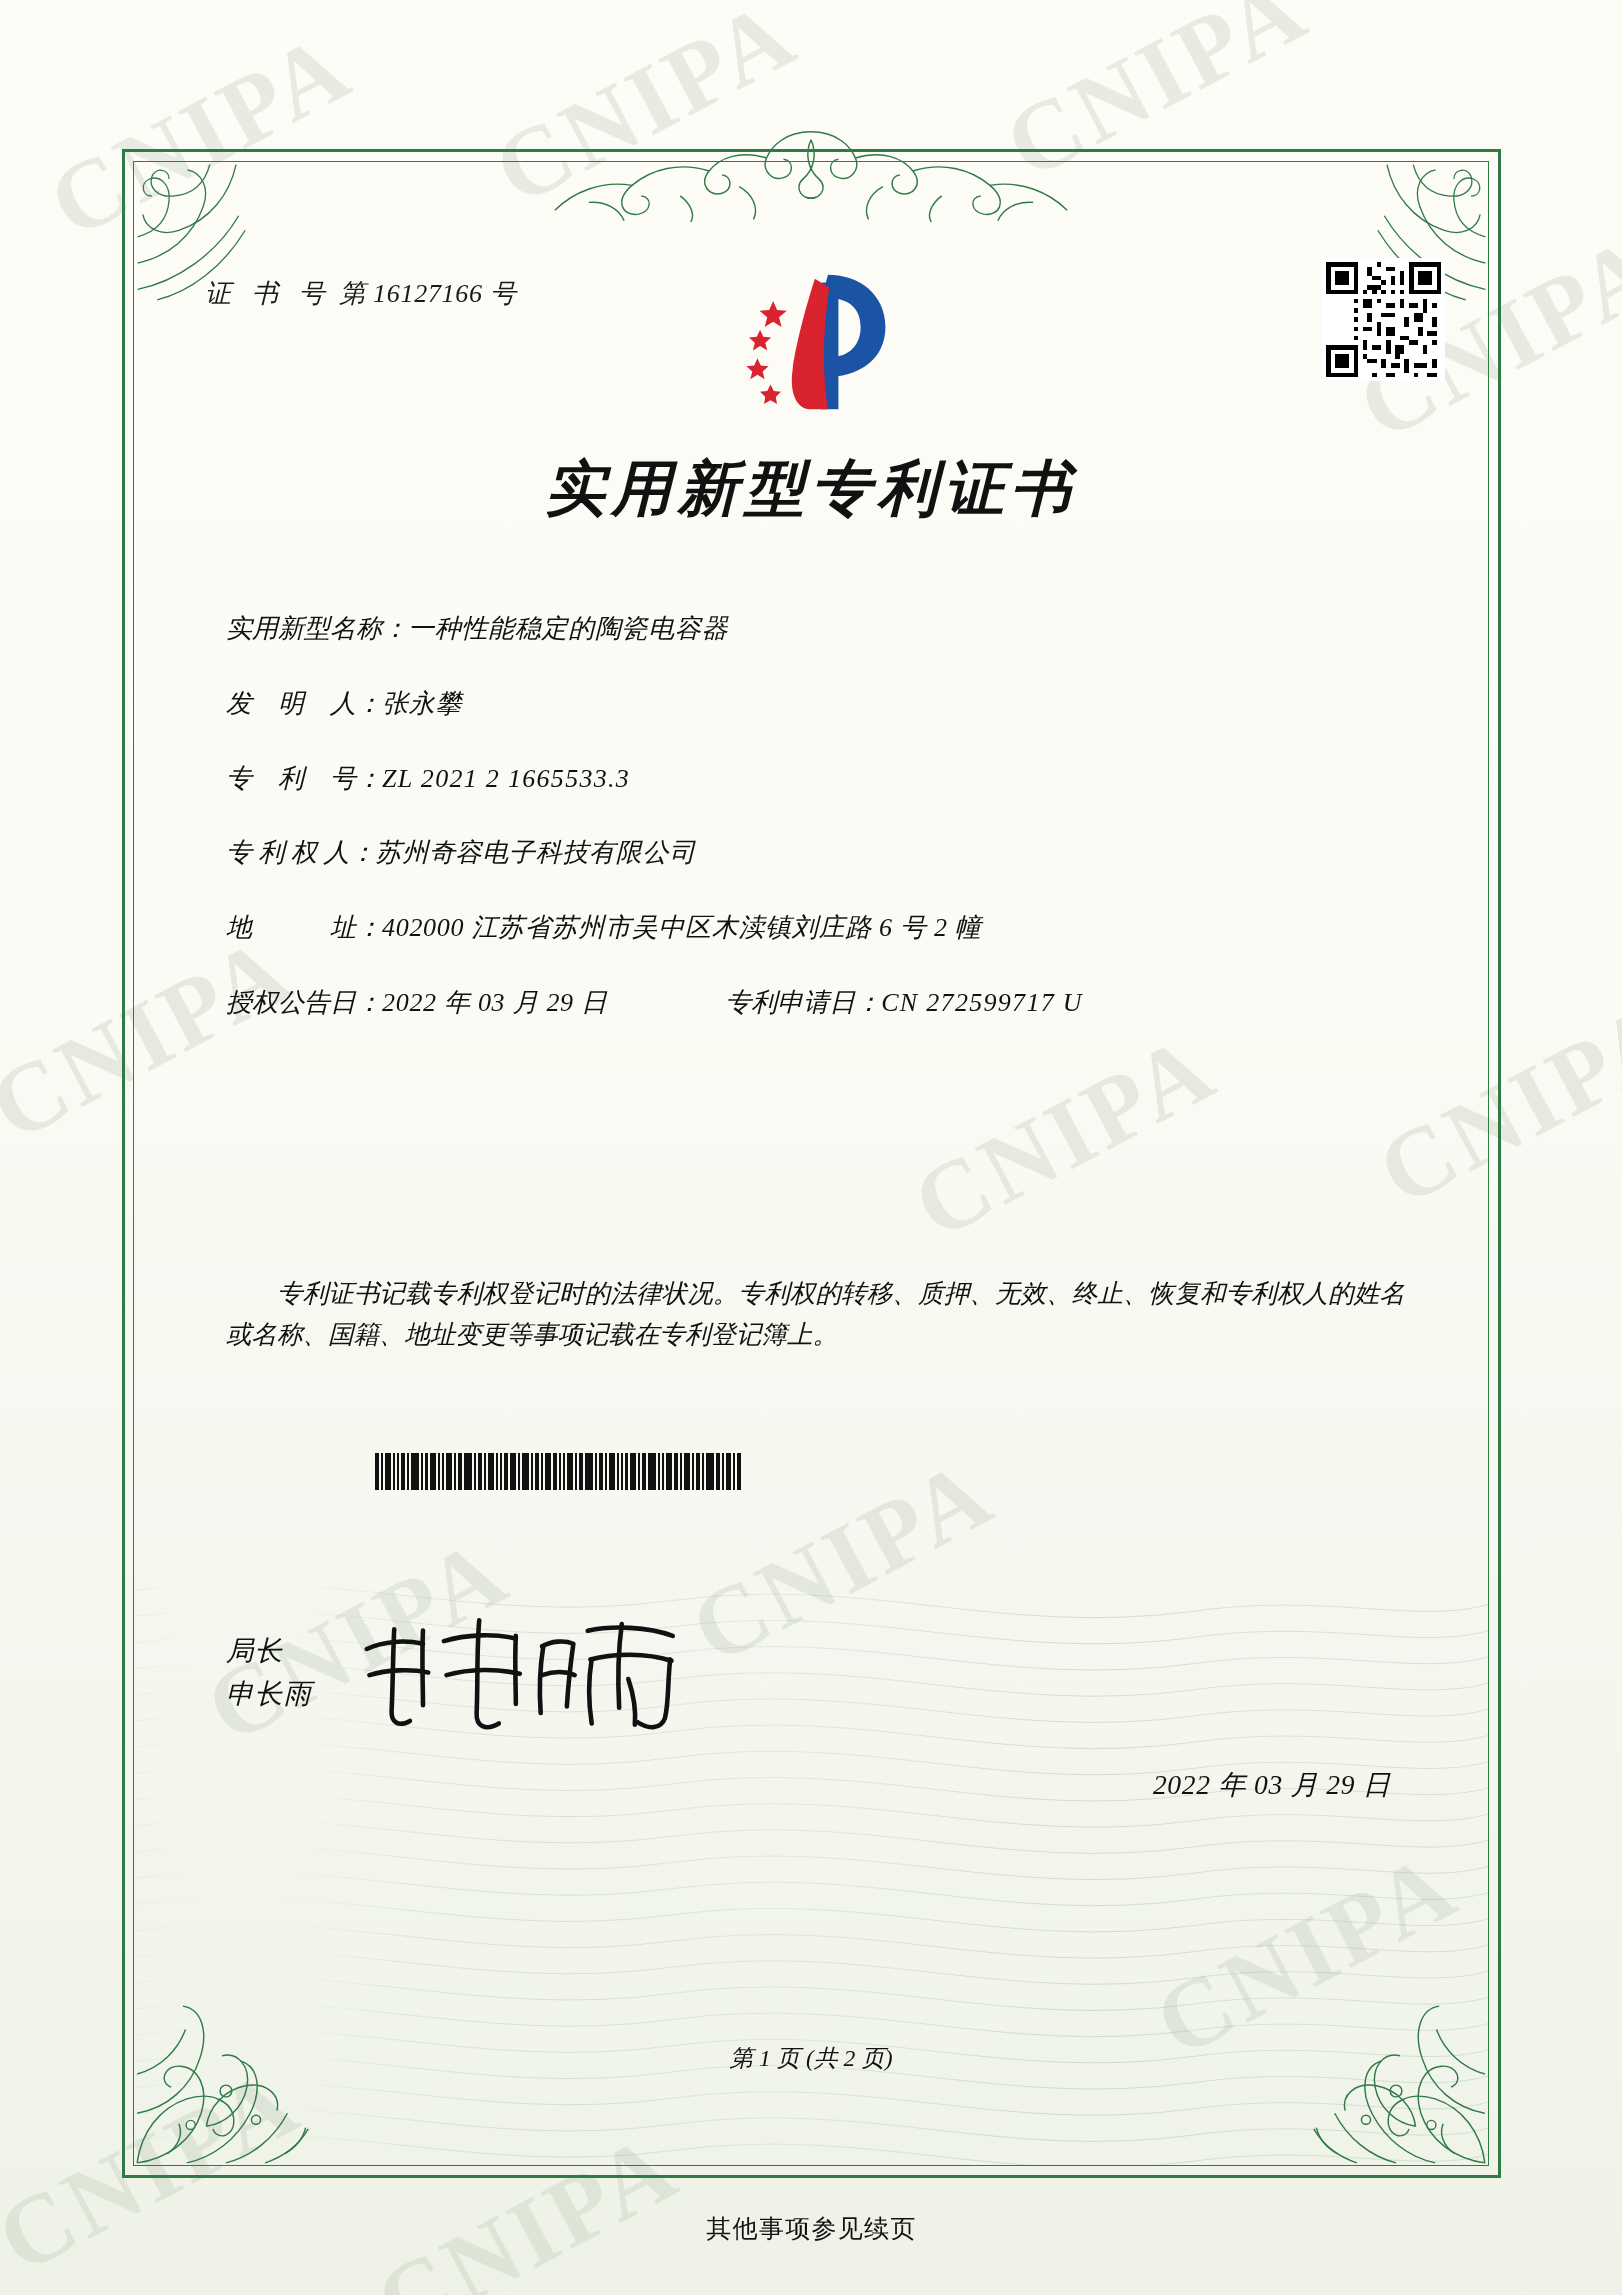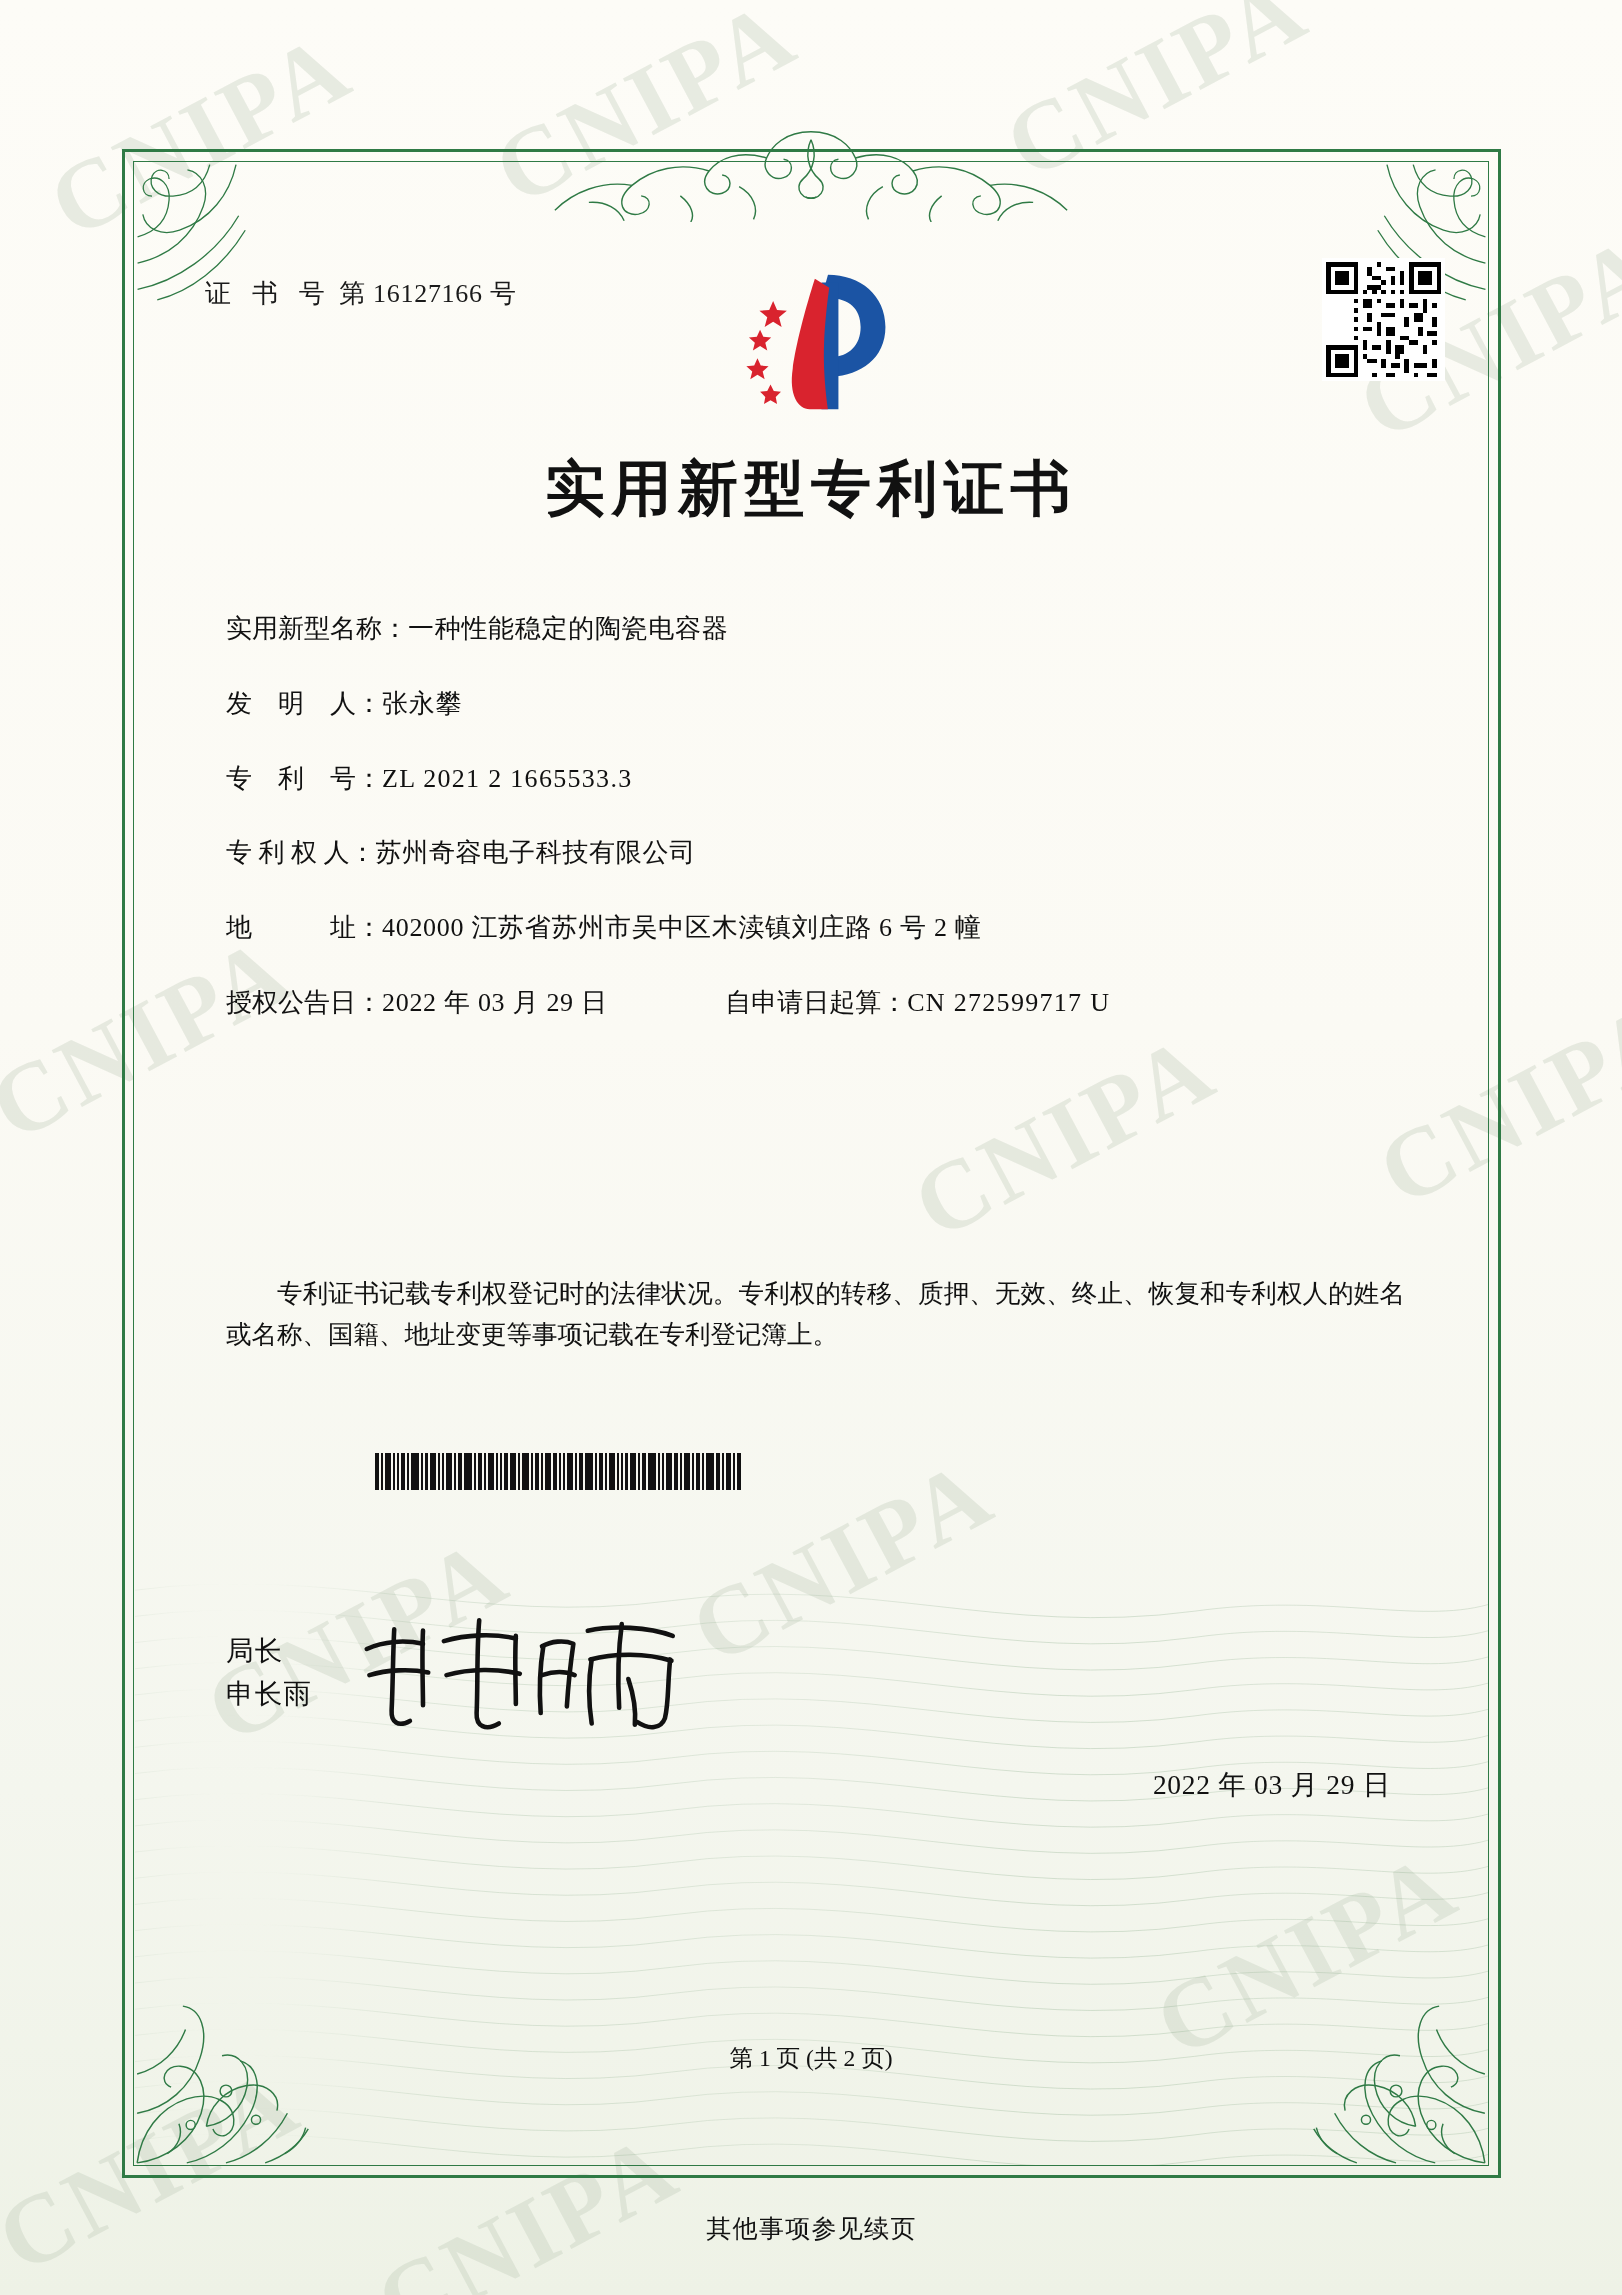--- a/index.html
+++ b/index.html
@@ -65,20 +65,21 @@
     pointer-events: none;
   }
 
   
   .content {
     position: absolute;
     left: 133px;
     top: 161px;
     width: 1356px;
     height: 2005px;
+    font-style: italic;
   }
 
   .cert-no {
     position: absolute;
     left: 72px;
     top: 115px;
     font-size: 26px;
     color: #1a1a1a;
     letter-spacing: 0.7px;
     white-space: nowrap;
@@ -499,21 +500,21 @@
         <span class="lbl">专 利 权 人：</span><span class="val">苏州奇容电子科技有限公司</span>
       </div>
 
       <div class="field-row">
         <span class="lbl">地　　　址：</span><span class="val">402000 江苏省苏州市吴中区木渎镇刘庄路 6 号 2 幢</span>
       </div>
 
       <div class="field-row two-col">
         <span class="lbl">授权公告日：</span><span class="val">2022 年 03 月 29 日</span>
         <span class="col2">
-          <span class="lbl">自申请日起算：</span><span class="val val-mono">CN 272599717 U</span>
+          <span class="lbl">专利申请日：</span><span class="val val-mono">CN 272599717 U</span>
         </span>
       </div>
 
     </div>
 
     <div class="para para-2">专利证书记载专利权登记时的法律状况。专利权的转移、质押、无效、终止、恢复和专利权人的姓名或名称、国籍、地址变更等事项记载在专利登记簿上。</div>
 
     <div class="barcode">
       <i style="width:3.9px"></i>
         <i style="width:2px"></i>

